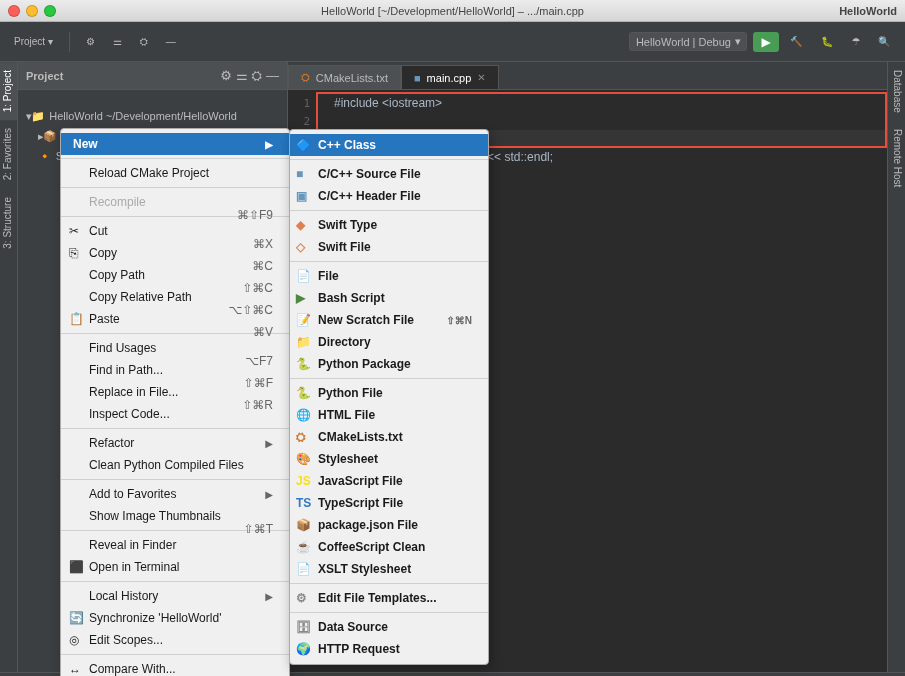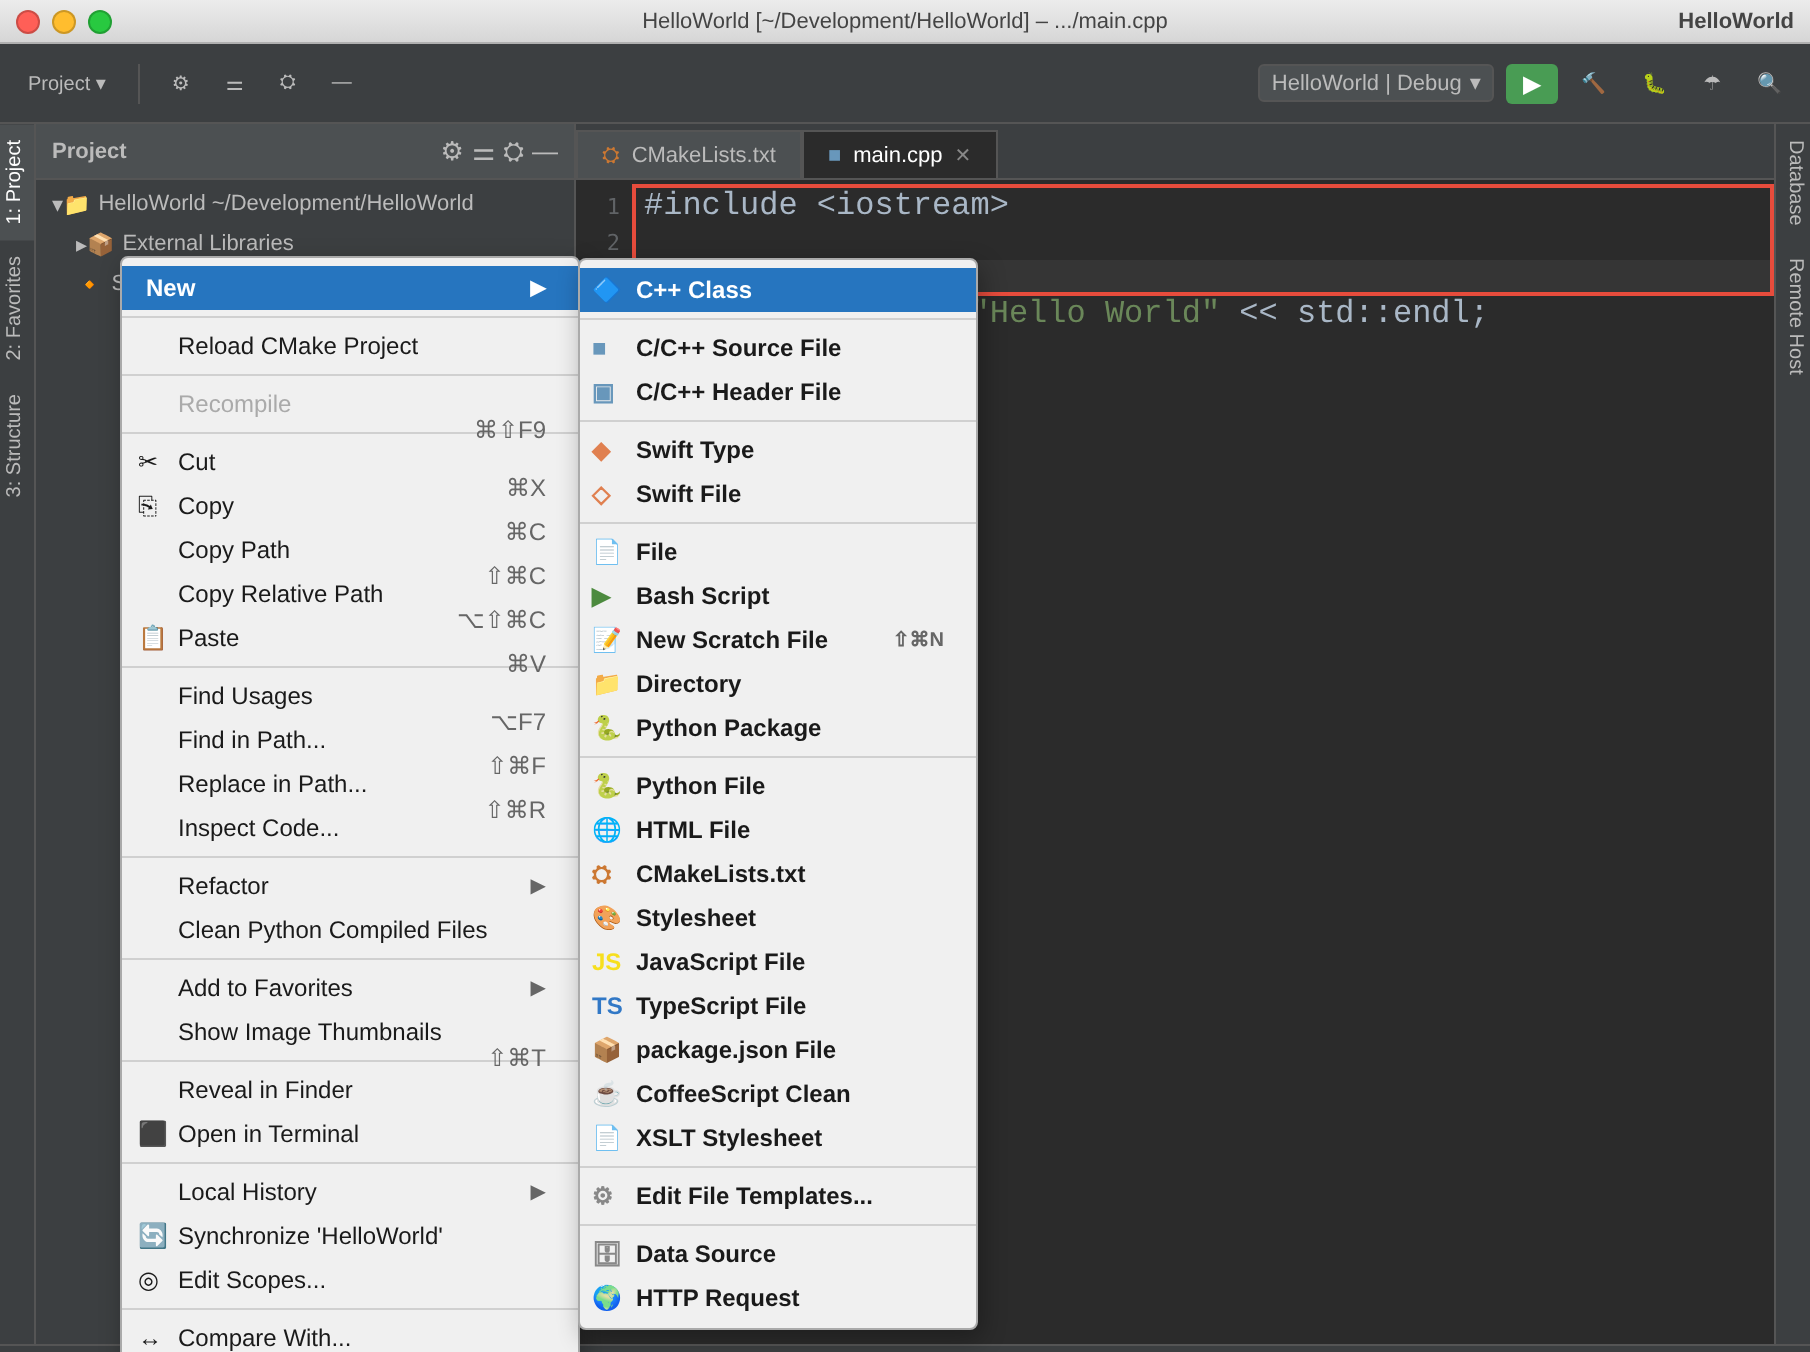--- a/index.html
+++ b/index.html
@@ -77,20 +77,21 @@
     }
     .left-tab.active { color: #fff; background: #4c5052; }
 
     
     .project-panel {
       width: 270px;
       background: #3c3f41;
       border-right: 1px solid #555;
       display: flex;
       flex-direction: column;
+      gap: 14px;
     }
     .panel-header {
       height: 28px;
       background: #4c5052;
       display: flex;
       align-items: center;
       padding: 0 8px;
       border-bottom: 1px solid #555;
       gap: 4px;
     }
@@ -256,24 +257,24 @@
     .line-num {
       width: 30px;
       text-align: right;
       padding-right: 8px;
       color: #606366;
       font-size: 11px;
       font-family: monospace;
       user-select: none;
     }
     .line-code {
-      font-family: Liberation Mono, monospace;
-      font-size: 16px;
+      font-family: Liberation Sans, sans-serif;
+      font-size: 12px;
       color: #a9b7c6;
-      padding-left: 4px;
+      padding-left: 16px;
     }
     .kw { color: #cc7832; }
     .fn { color: #ffc66d; }
     .inc { color: #a9b7c6; }
     .str { color: #6a8759; }
     .sel-line {
       background: rgba(255,255,255,0.05);
       border-left: 2px solid #2675bf;
     }
     .red-outline {
@@ -571,21 +572,21 @@
         <div class="ctx-separator"></div>
         <div class="ctx-item">
           <span>Find Usages</span>
           <span class="shortcut">⌥F7</span>
         </div>
         <div class="ctx-item">
           <span>Find in Path...</span>
           <span class="shortcut">⇧⌘F</span>
         </div>
         <div class="ctx-item">
-          <span>Replace in Path...</span>
+          <span>Replace in File...</span>
           <span class="shortcut">⇧⌘R</span>
         </div>
         <div class="ctx-item">
           <span>Inspect Code...</span>
         </div>
         <div class="ctx-separator"></div>
         <div class="ctx-item">
           <span>Refactor</span>
           <span class="arrow">▶</span>
         </div>

